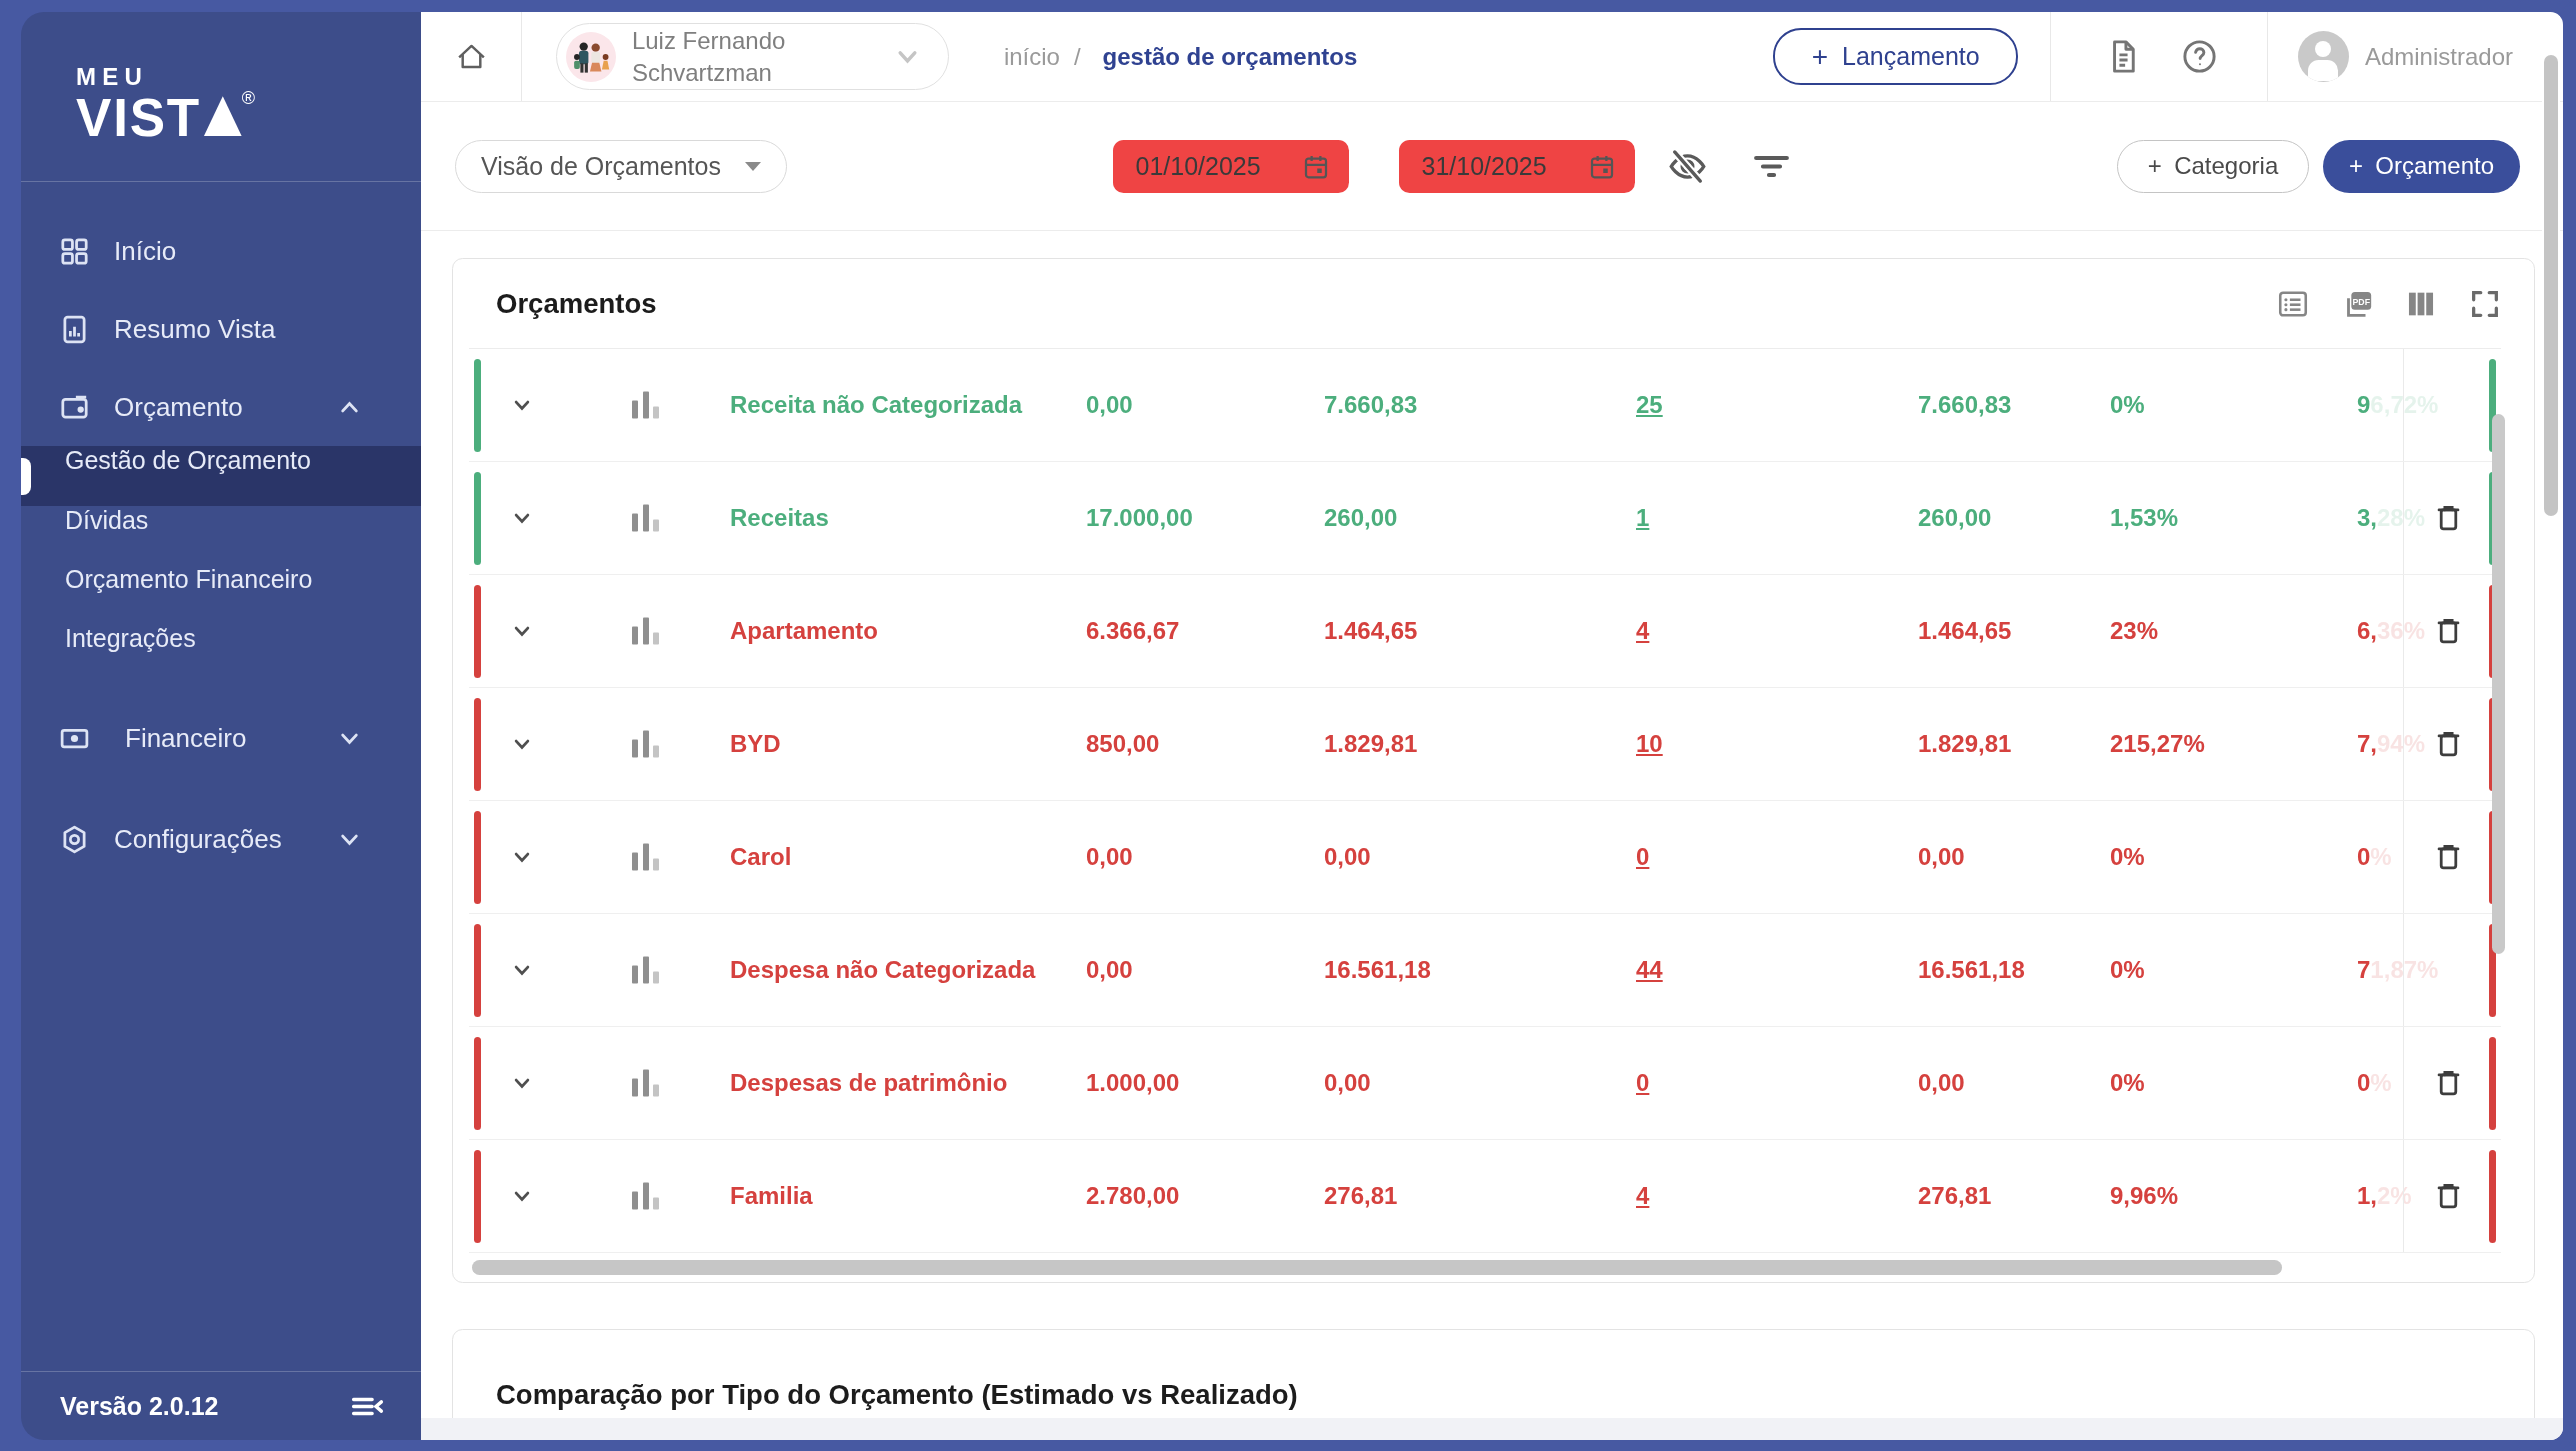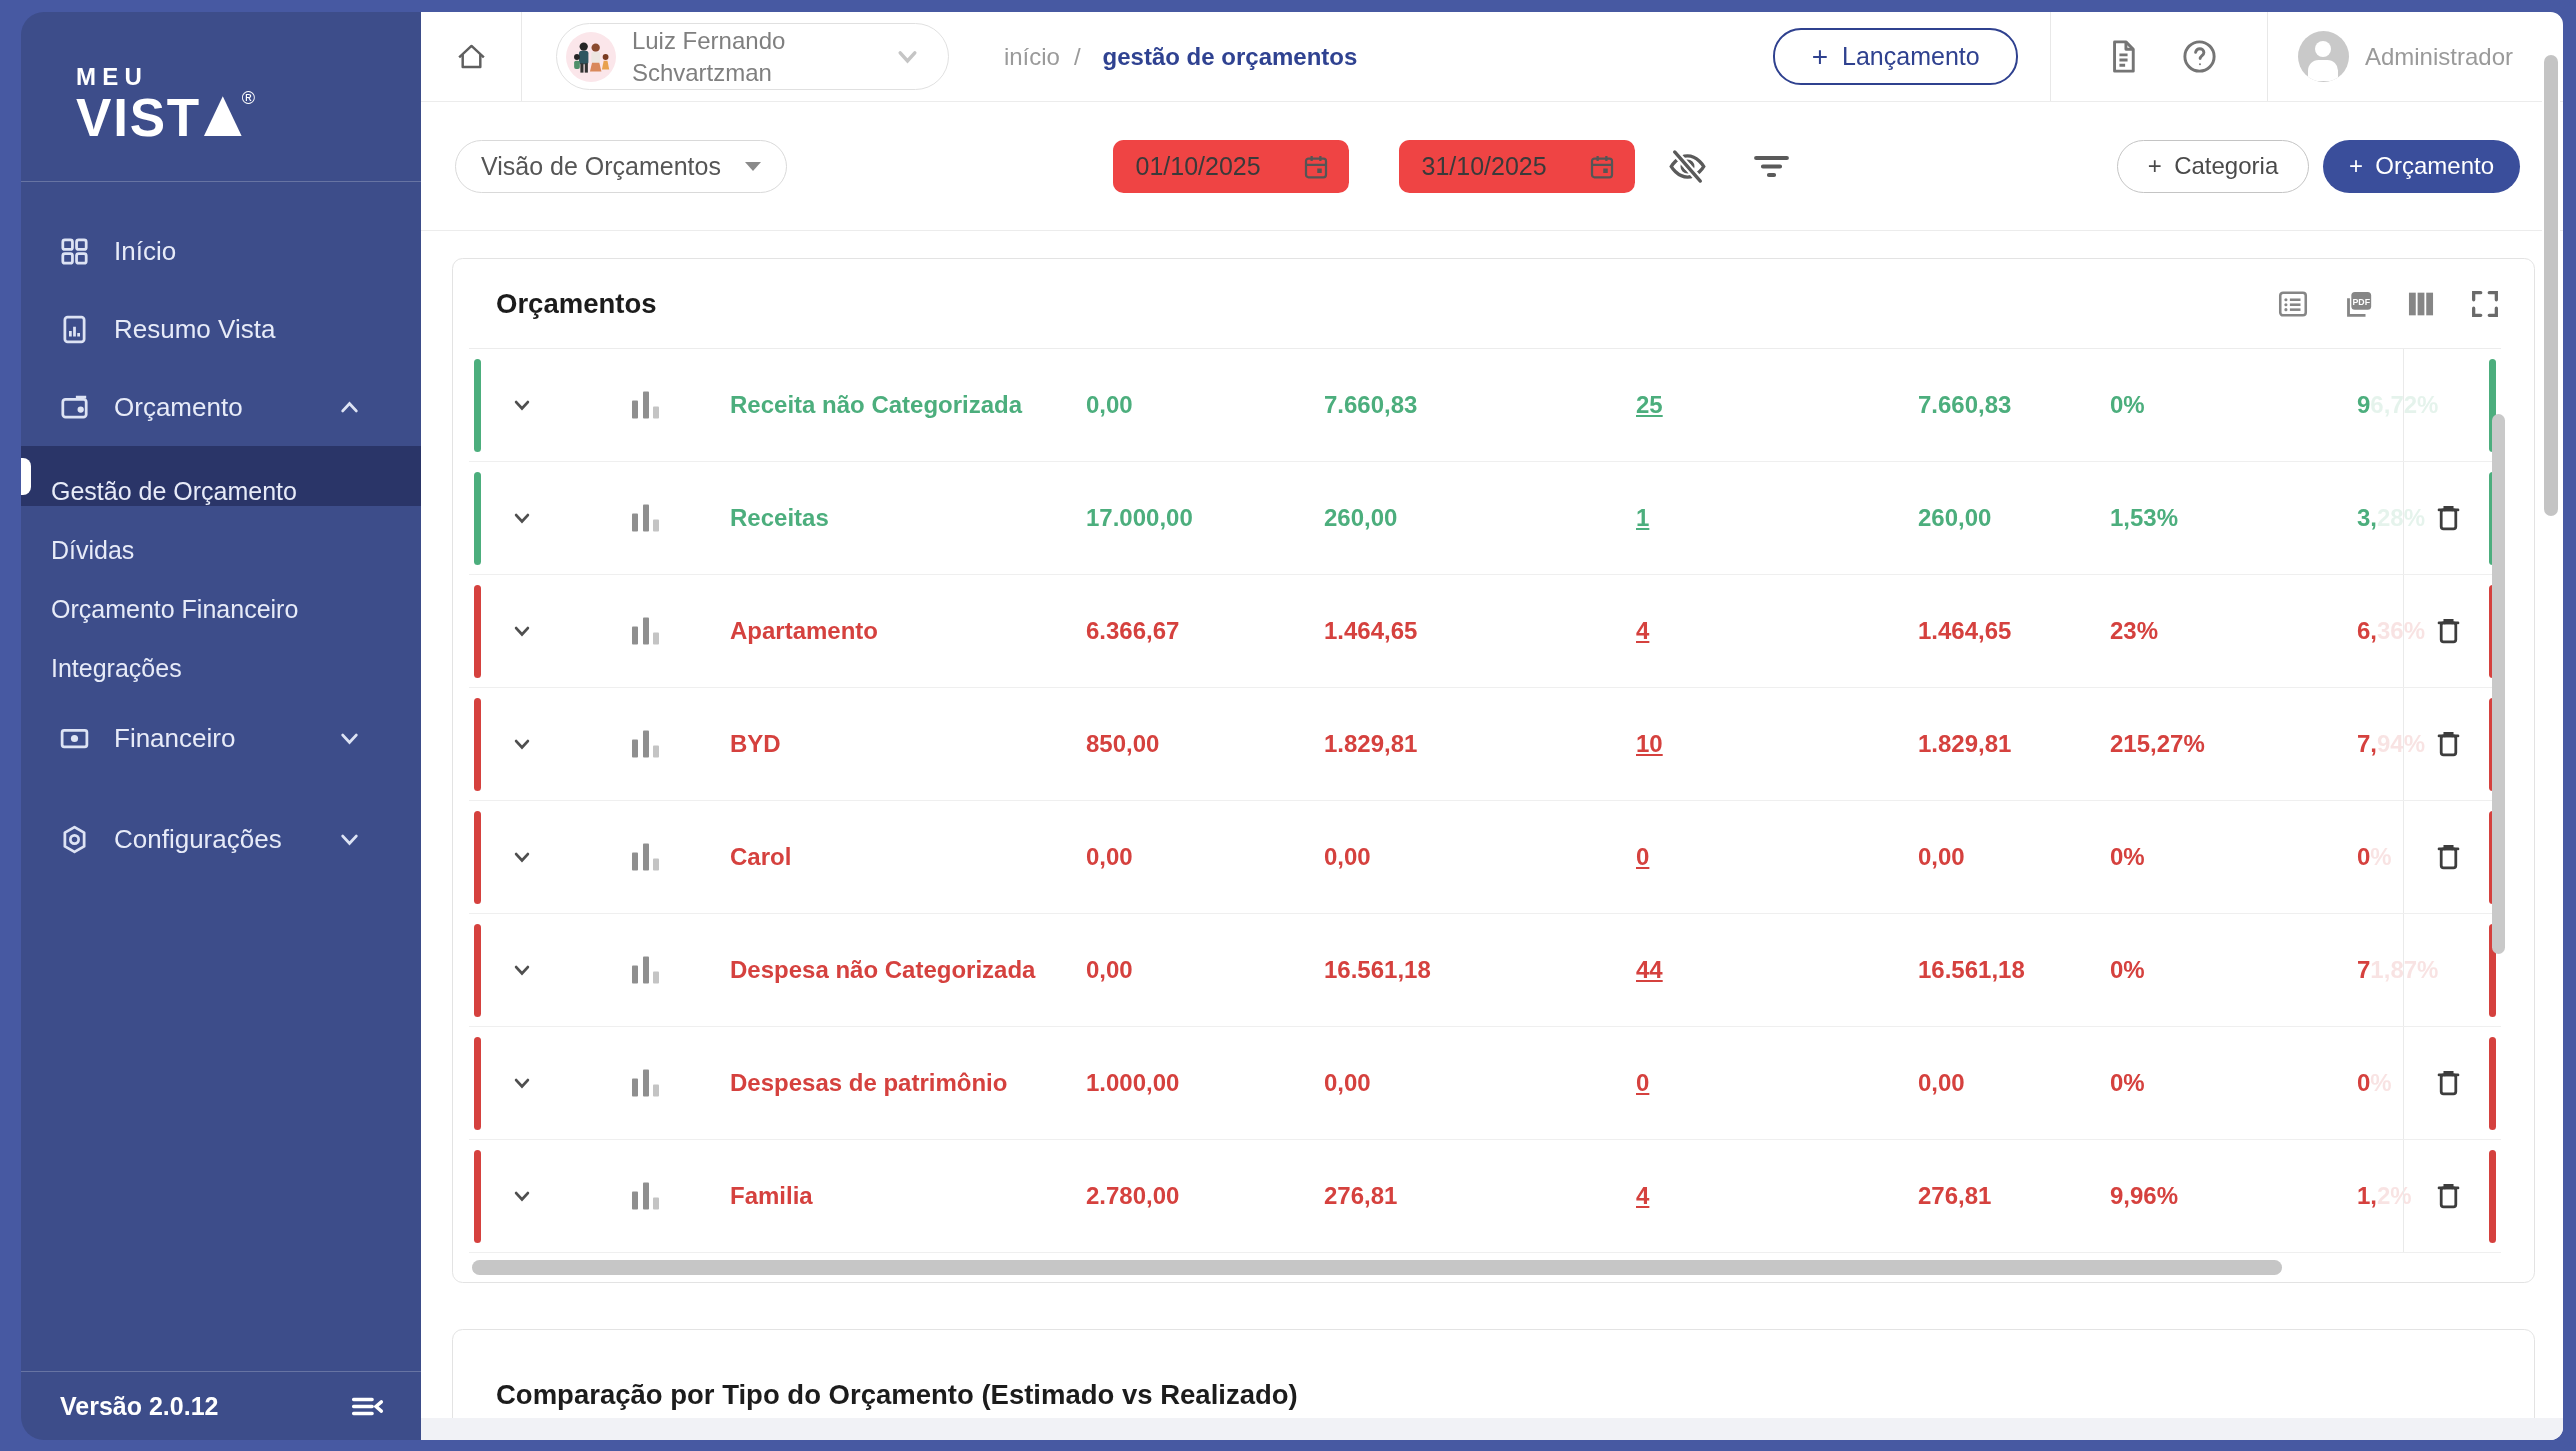--- a/index.html
+++ b/index.html
@@ -15,25 +15,25 @@
   .logo-vista { font-size:53px; font-weight:700; letter-spacing:1.8px; line-height:1.0; display:inline-block; }
   .logo-a { display:inline-block; width:.72em; height:.76em; background:#fff;
             clip-path:polygon(50% 0,100% 100%,0 100%); margin-left:2.7px; }
   .logo-reg { font-size:18px; vertical-align:top; position:relative; top:-3.5px; }
   .sb-divider { height:0.9px; background:rgba(255,255,255,.22); margin-top:37px; }
   .menu { padding-top:30px; display:flex; flex-direction:column; }
   .mi { height:78px; display:flex; align-items:center; padding:0 35px 0 37px; font-size:26px; cursor:pointer; }
   .mi svg { width:33px; height:33px; margin-right:23px; flex-shrink:0; }
   .mi .chev { margin-left:auto; width:27px; height:27px; }
   .submenu { display:flex; flex-direction:column; }
-  .smi { height:59px; display:flex; align-items:flex-end; padding-left:30px; font-size:25px; cursor:pointer; }
+  .smi { height:59px; display:flex; align-items:flex-start; padding-left:44px; font-size:25px; cursor:pointer; }
   .smi.active { background:#2A3568; height:60px; position:relative; }
   .smi.active::before { content:''; position:absolute; left:0; top:11.5px; bottom:11.5px; width:9.8px;
                         background:#fff; border-radius:0 8px 8px 0; }
-  .mi.gap1 { margin-top:16px; } .mi.gap2 { margin-top:23px; }
+  .mi.gap1 { margin-top:16px;gap:11px; } .mi.gap2 { margin-top:23px; }
   .sb-footer { margin-top:auto; border-top:0.9px solid rgba(255,255,255,.22);
                height:69px; display:flex; align-items:center; padding:0 35px 0 39px; }
   .version { font-size:25px; font-weight:700; color:#fff; }
   .collapse { margin-left:auto; width:37px; height:37px; cursor:pointer; }
 
   
   .main { flex:1; background:#fff; display:flex; flex-direction:column; position:relative; overflow:hidden; }
 
   .topbar { height:90px; border-bottom:0.9px solid #ececec; display:flex; align-items:center; flex-shrink:0; }
   .home-btn { width:100px; display:flex; justify-content:center; cursor:pointer; }

